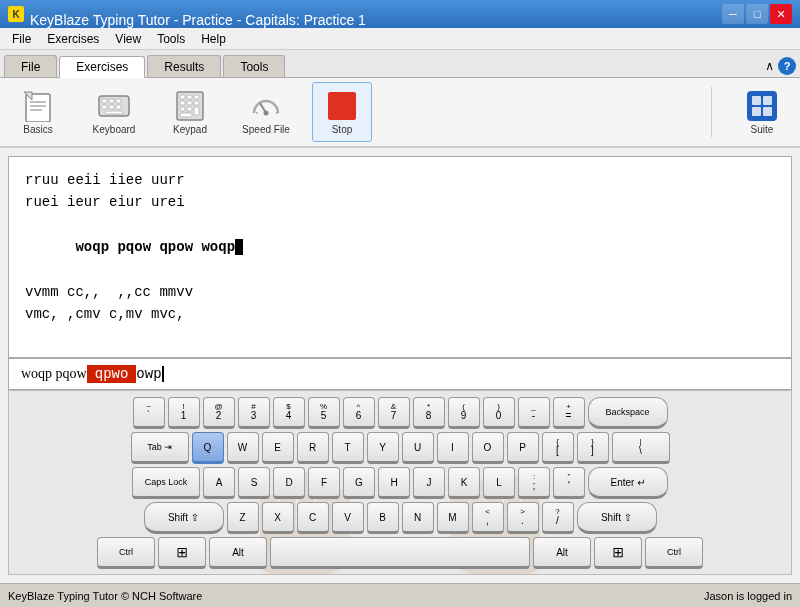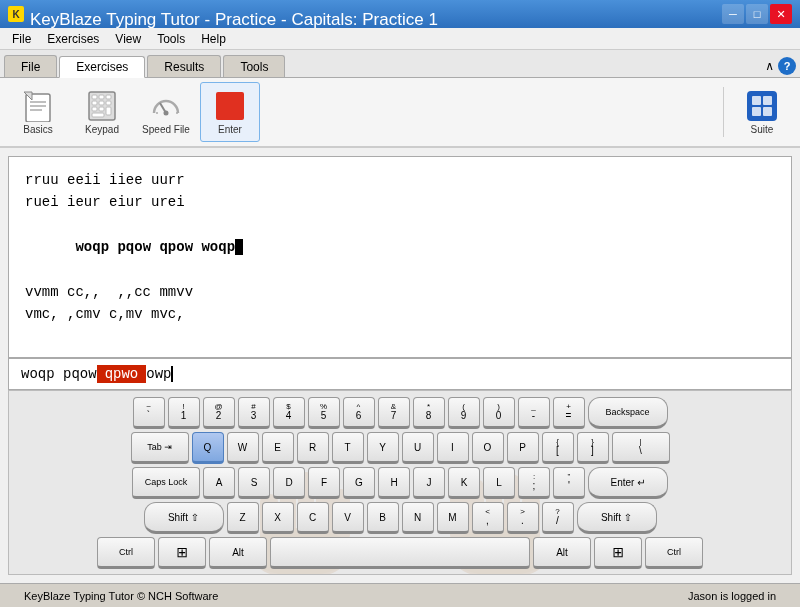--- a/index.html
+++ b/index.html
@@ -15,21 +15,21 @@
       padding: 0 8px;
       user-select: none;
     }
     #title-bar .icon {
       width: 16px; height: 16px; margin-right: 6px;
       background: #ffd700;
       border-radius: 2px;
       display: inline-flex; align-items: center; justify-content: center;
       font-size: 10px; font-weight: bold; color: #333;
     }
-    #title-bar .title { flex: 1; font-size: 17px; margin-top: 12px; }
+    #title-bar .title { flex: 1; font-size: 14px; margin-top: 12px; }
     #title-bar .win-controls { display: flex; gap: 2px; }
     #title-bar .win-btn {
       width: 22px; height: 20px; border: none;
       font-size: 11px; cursor: pointer;
       display: flex; align-items: center; justify-content: center;
       background: rgba(255,255,255,0.2); color: white; border-radius: 2px;
     }
     #title-bar .win-btn.close { background: #e81123; }
 
     
@@ -91,21 +91,21 @@
     }
 
     
     #toolbar {
       background: #f5f5f5;
       height: 70px;
       display: flex;
       align-items: center;
       padding: 4px 8px;
       border-bottom: 2px solid #ccc;
-      gap: 4px;
+      gap: 16px;
     }
     .tool-btn {
       display: flex; flex-direction: column; align-items: center; justify-content: center;
       width: 60px; height: 60px;
       padding: 4px;
       cursor: pointer;
       border-radius: 3px;
       font-size: 10px;
       color: #333;
       border: 1px solid transparent;
@@ -245,21 +245,21 @@
     }
     .hand-svg { width: 380px; }
 
     
     #status-bar {
       background: #d4d0c8;
       border-top: 1px solid #aaa;
       height: 24px;
       display: flex;
       align-items: center;
-      padding: 0 24px;
+      padding: 0 8px;
       font-size: 11px;
       position: absolute;
       bottom: 0; left: 0; right: 0;
     }
     #status-bar .status-right { margin-left: auto; }
   </style>
 </head>
 <body>
 
 <div id="title-bar">
@@ -299,20 +299,35 @@
         <rect x="4" y="4" width="24" height="28" rx="2" fill="white" stroke="#888" stroke-width="1.5"></rect>
         <line x1="8" y1="12" x2="24" y2="12" stroke="#aaa" stroke-width="1.5"></line>
         <line x1="8" y1="16" x2="24" y2="16" stroke="#aaa" stroke-width="1.5"></line>
         <line x1="8" y1="20" x2="20" y2="20" stroke="#aaa" stroke-width="1.5"></line>
         <polygon points="2,2 10,2 10,10" fill="#ddd" stroke="#888" stroke-width="1"></polygon>
       </svg>
     </div>
     <span>Basics</span>
   </div>
 
+  <div class="tool-btn">
+    <div class="tb-icon">
+      <svg width="32" height="28" viewBox="0 0 32 28">
+        <rect x="1" y="4" width="30" height="20" rx="3" fill="#ddd" stroke="#888" stroke-width="1.5"></rect>
+        <rect x="4" y="7" width="5" height="4" rx="1" fill="white" stroke="#bbb"></rect>
+        <rect x="11" y="7" width="5" height="4" rx="1" fill="white" stroke="#bbb"></rect>
+        <rect x="18" y="7" width="5" height="4" rx="1" fill="white" stroke="#bbb"></rect>
+        <rect x="4" y="13" width="5" height="4" rx="1" fill="white" stroke="#bbb"></rect>
+        <rect x="11" y="13" width="5" height="4" rx="1" fill="white" stroke="#bbb"></rect>
+        <rect x="18" y="13" width="5" height="4" rx="1" fill="white" stroke="#bbb"></rect>
+        <rect x="7" y="19" width="18" height="3" rx="1" fill="white" stroke="#bbb"></rect>
+      </svg>
+    </div>
+    <span>Keyboard</span>
+  </div>
 
   <div class="tool-btn">
     <div class="tb-icon">
       <svg width="28" height="30" viewBox="0 0 28 30">
         <rect x="1" y="1" width="26" height="28" rx="2" fill="#ddd" stroke="#888" stroke-width="1.5"></rect>
         <rect x="4" y="4" width="5" height="4" rx="1" fill="white" stroke="#bbb"></rect>
         <rect x="11" y="4" width="5" height="4" rx="1" fill="white" stroke="#bbb"></rect>
         <rect x="18" y="4" width="5" height="4" rx="1" fill="white" stroke="#bbb"></rect>
         <rect x="4" y="10" width="5" height="4" rx="1" fill="white" stroke="#bbb"></rect>
         <rect x="11" y="10" width="5" height="4" rx="1" fill="white" stroke="#bbb"></rect>
@@ -337,21 +352,21 @@
         <line x1="26" y1="22" x2="28" y2="22" stroke="#aaa" stroke-width="1.5"></line>
       </svg>
     </div>
     <span>Speed File</span>
   </div>
 
   <div class="tool-btn active-tool">
     <div class="tb-icon">
       <div class="stop-icon-sq"></div>
     </div>
-    <span>Enter</span>
+    <span>Stop</span>
   </div>
 
   <div style="flex:1"></div>
   <div class="tool-sep"></div>
 
   <div class="tool-btn" id="toolbar-right">
     <div class="tb-icon">
       <div class="suite-icon">
         <svg width="22" height="22" viewBox="0 0 22 22">
           <rect x="1" y="1" width="9" height="9" rx="1" fill="white" opacity="0.8"></rect>
@@ -372,21 +387,21 @@
     <div class="text-line">ruei ieur eiur urei</div>
     <div class="text-line bold-line">
       <span>woqp pqow qpow woqp</span><span class="cursor-char"> </span>
     </div>
     <div class="text-line">vvmm cc,,  ,,cc mmvv</div>
     <div class="text-line">vmc, ,cmv c,mv mvc,</div>
 
   </div>
 
   <div id="input-area">
-    <span style="font-family:Liberation Mono, monospace;font-size:14px;">woqp pqow </span>
+    <span style="font-family:Liberation Serif, serif;font-size:14px;">woqp pqow </span>
       <span class="input-error">qpwo</span>
       <span style="font-family:'Courier New',monospace;font-size:14px;"> owp</span>
       <span class="input-cursor"></span>
   </div>
 
   <div id="keyboard-area">
 
     <div class="key-row">
       <div class="key">
           <div class="key-dual">

